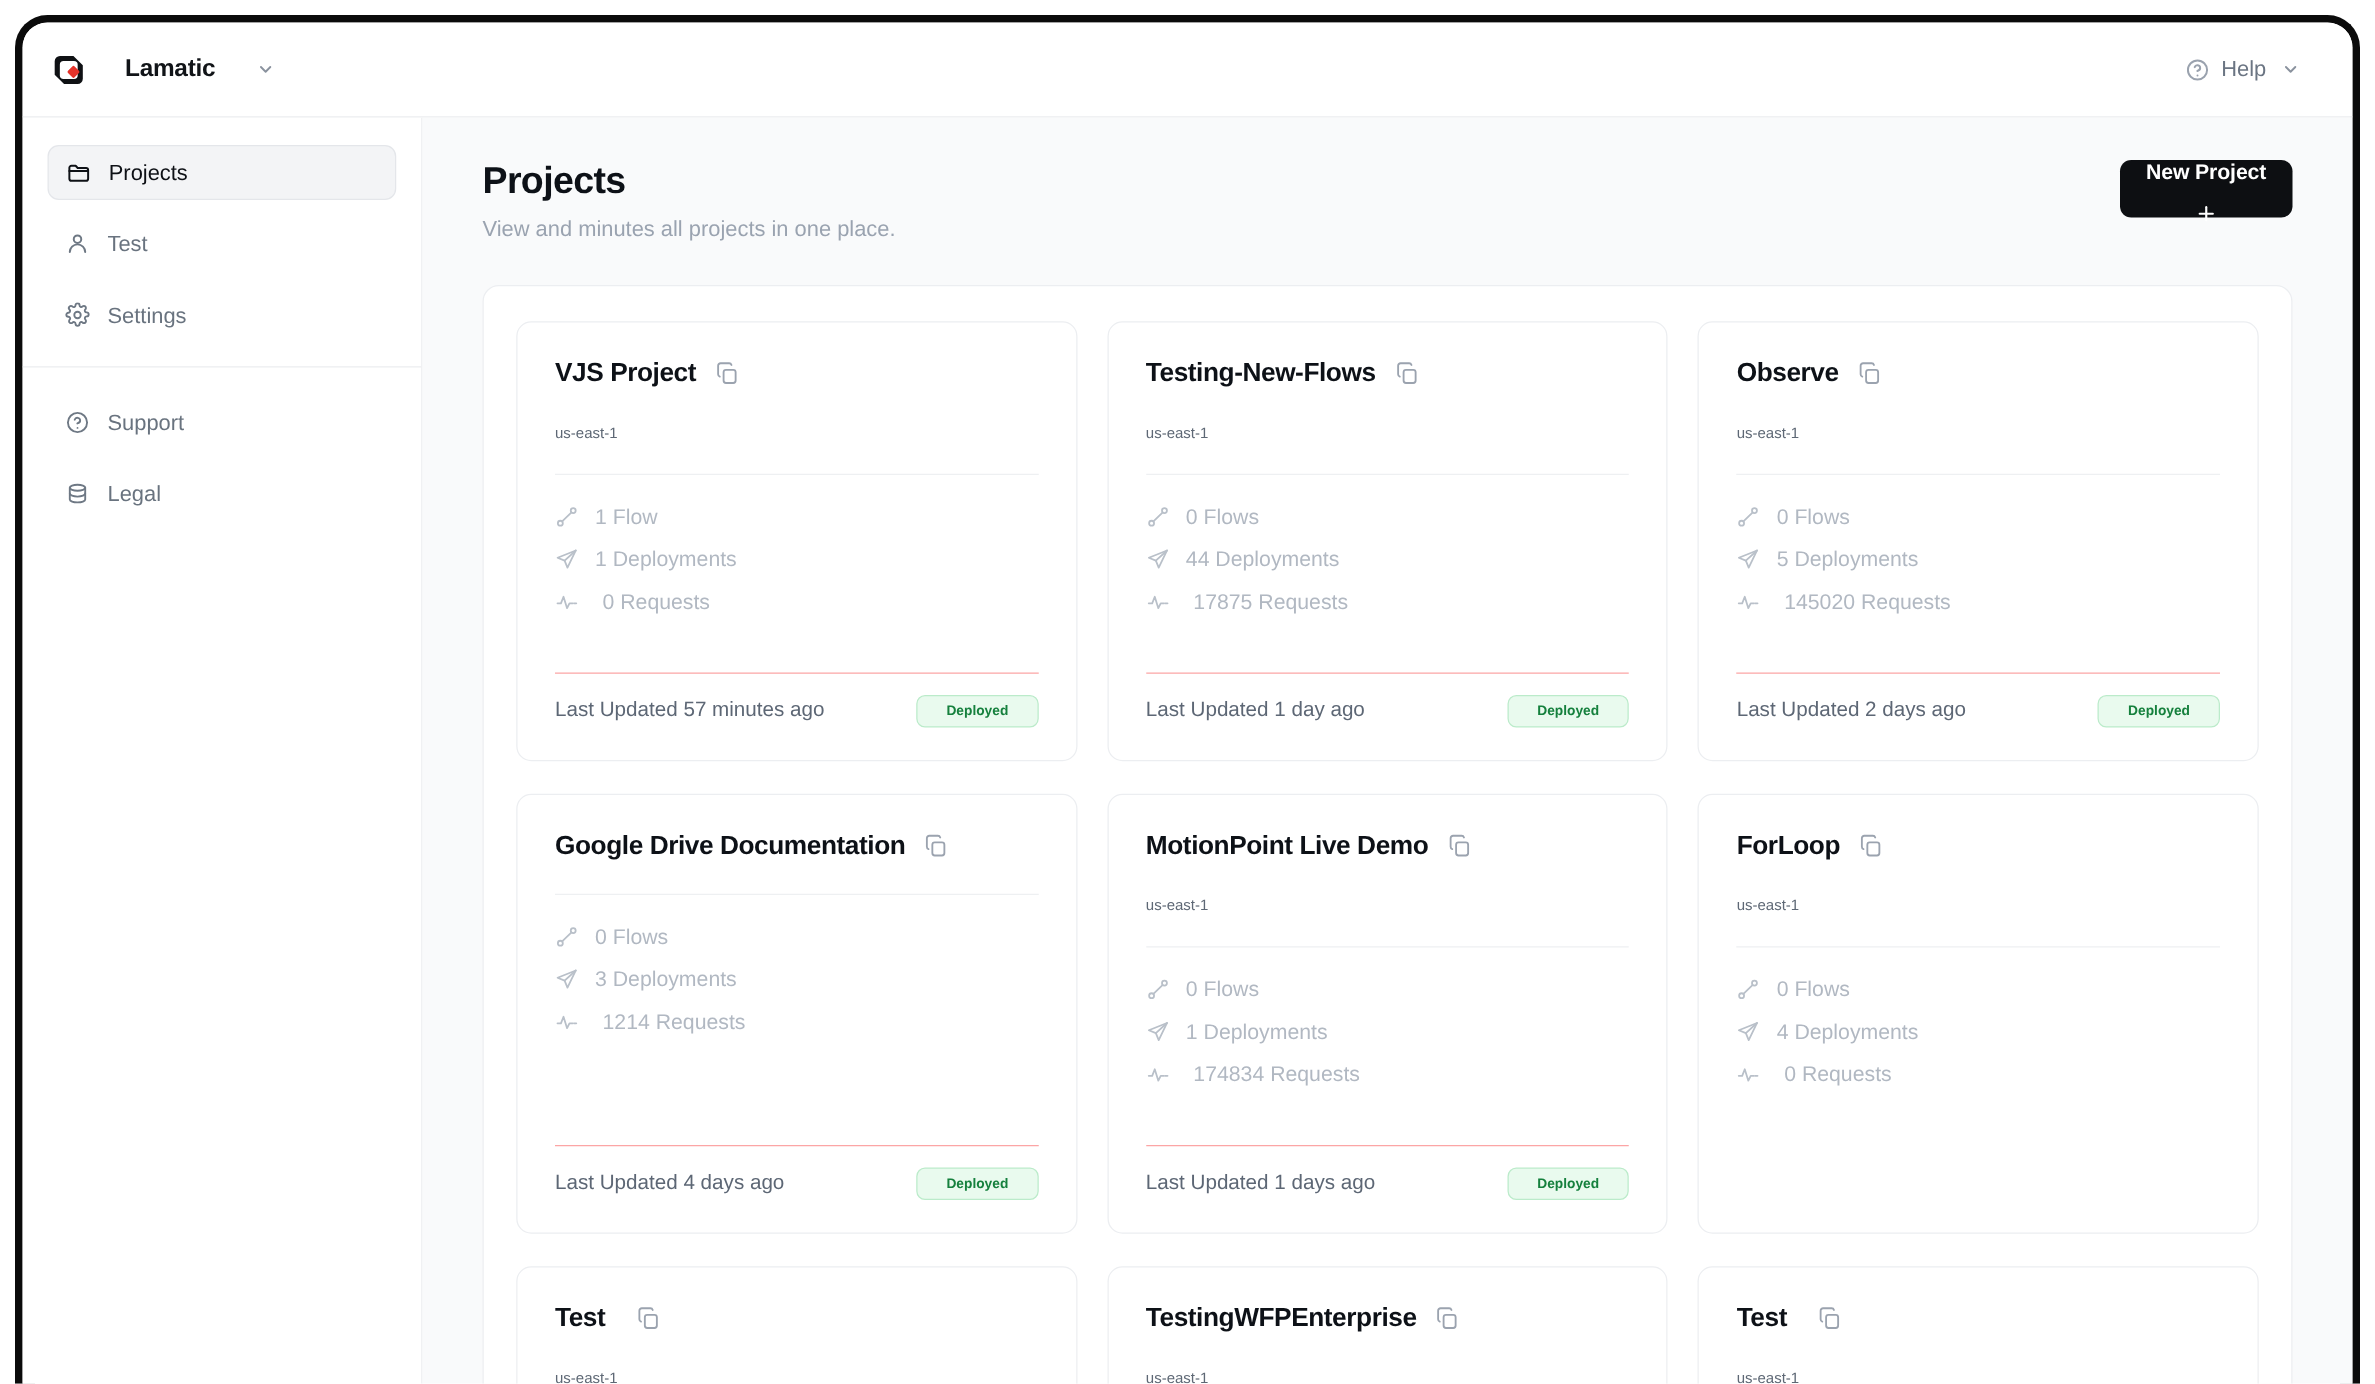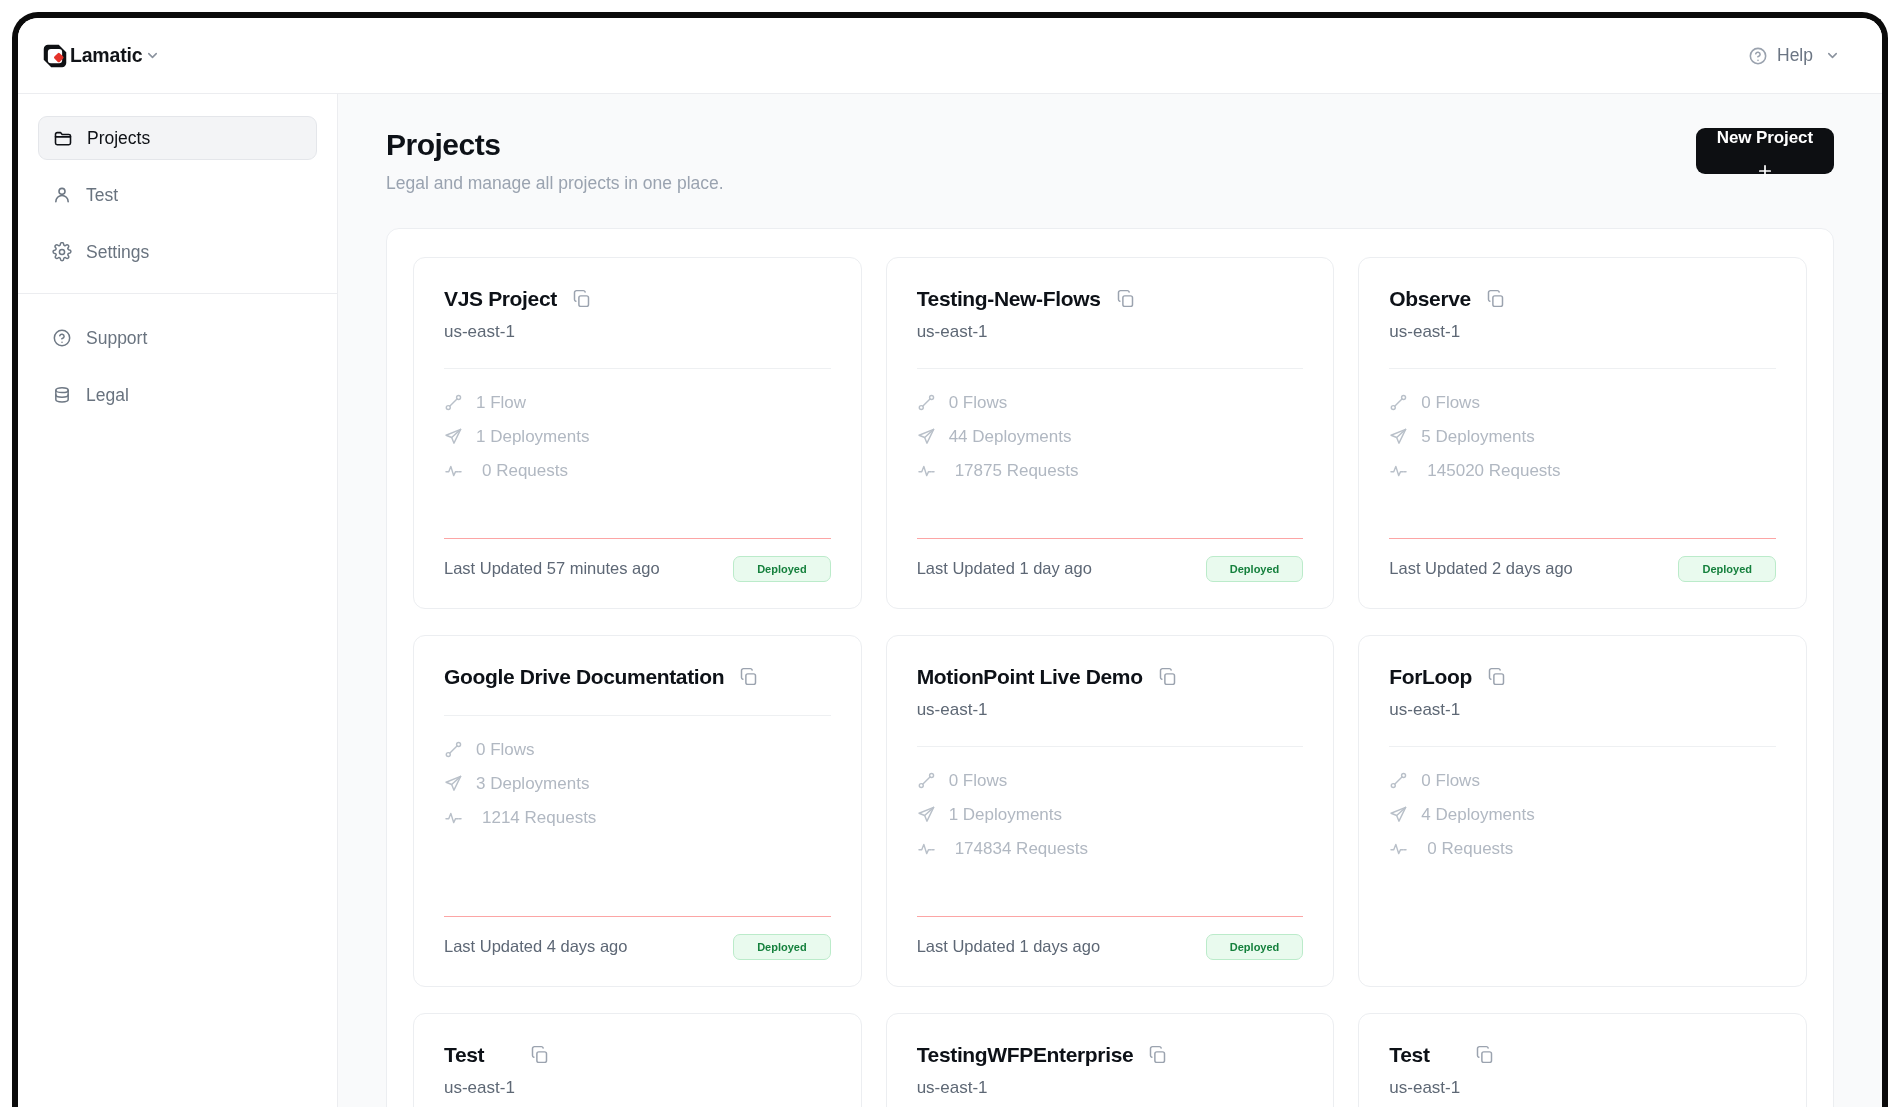--- a/index.html
+++ b/index.html
@@ -43,21 +43,21 @@
     justify-content: space-between;
     background: #ffffff;
     border-bottom: 1px solid #ecedf0;
     padding: 0 34px 0 22px;
     position: relative;
     z-index: 5;
   }
   #brand {
     display: flex;
     align-items: center;
-    gap: 0;
+    gap: 30px;
     cursor: pointer;
   }
   .brand-logo { width: 30px; height: 30px; display: block; flex: none; }
   .brand-name {
     font-size: 19.5px;
     font-weight: 700;
     color: #111418;
     letter-spacing: -0.2px;
   }
   .chev {
@@ -195,22 +195,22 @@
     gap: 12px;
   }
   .card-title {
     font-size: 21px;
     font-weight: 700;
     color: #0d1117;
     letter-spacing: -0.35px;
     line-height: 1.2;
   }
   .card-region {
-    margin-top: 11px;
-    font-size: 17px;
+    margin-top: 28px;
+    font-size: 12px;
     color: #5e6875;
     font-weight: 400;
   }
   .copy-btn {
     background: none;
     border: none;
     padding: 2px;
     cursor: pointer;
     flex: none;
     line-height: 0;
@@ -349,21 +349,21 @@
           <span>Legal</span>
         </div>
       </nav>
 
       <main id="main">
         <div id="main-inner">
 
           <div id="page-head">
             <div>
               <h1 id="page-title">Projects</h1>
-              <div id="page-sub">Legal and manage all projects in one place.</div>
+              <div id="page-sub">View and minutes all projects in one place.</div>
             </div>
             <button id="new-project-btn">
               <span>New Project</span>
               <span>
                 <svg class="plus-ico" viewBox="0 0 24 24" fill="none" stroke="currentColor" stroke-width="2.3" stroke-linecap="round">
                     <line x1="12" y1="5" x2="12" y2="19"></line>
                     <line x1="5" y1="12" x2="19" y2="12"></line>
                   </svg>
               </span>
             </button>

